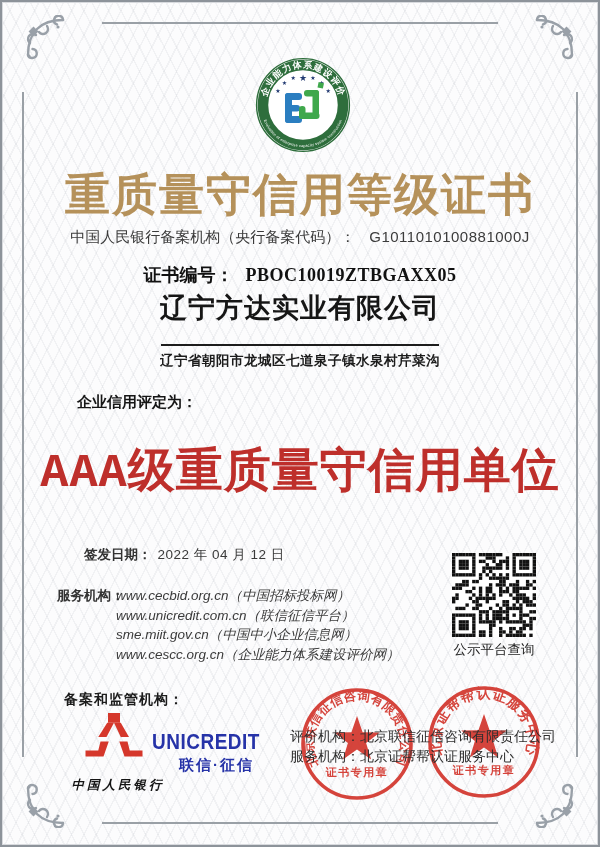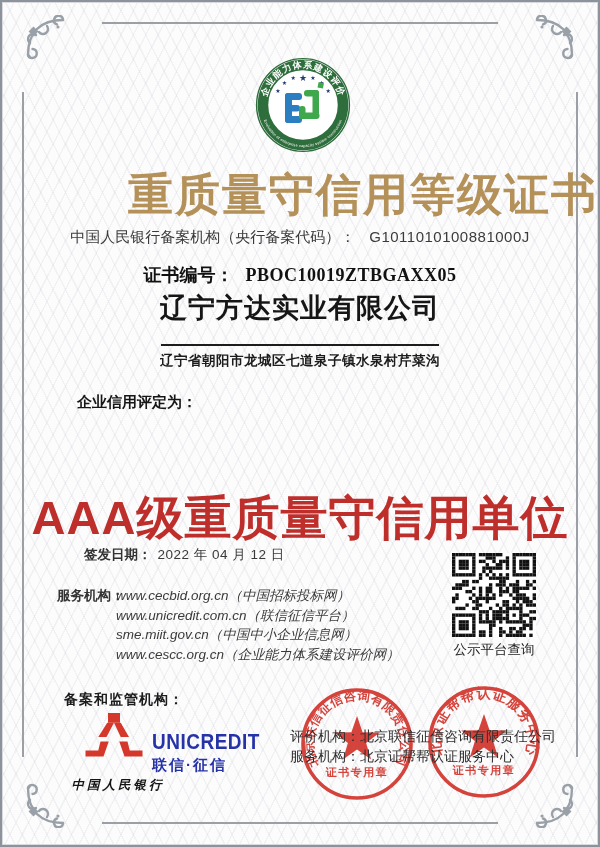--- a/index.html
+++ b/index.html
@@ -23,53 +23,53 @@
   .ln-bottom{left:100px;right:100px;bottom:21px;height:2px;}
   .ln-left{top:90px;bottom:88px;left:20px;width:2px;}
   .ln-right{top:90px;bottom:88px;right:20px;width:2px;}
   .flourish{position:absolute;width:50px;height:50px;}
   .fl-tl{left:15px;top:13px;}
   .fl-tr{right:15px;top:13px;transform:scaleX(-1);}
   .fl-bl{left:15px;bottom:17px;transform:scaleY(-1);}
   .fl-br{right:15px;bottom:17px;transform:scale(-1,-1);}
 
   .title{top:163px;font-size:45px;font-weight:800;letter-spacing:2px;color:#b5915a;
-         font-family:"Liberation Sans",sans-serif;text-align:right;}
+         font-family:"Liberation Sans",sans-serif;}
   .subtitle{top:226px;font-size:15px;color:#3b3b3b;}
   .subtitle .code{margin-left:14px;letter-spacing:.5px;text-align:right;}
   .certno{top:261px;font-size:18px;font-weight:700;color:#111;
           font-family:"Liberation Serif",serif;}
   .certno .val{margin-left:12px;letter-spacing:.5px;}
 
   .company{top:288px;font-size:27px;font-weight:800;color:#161616;letter-spacing:1px;
            font-family:"Liberation Serif",serif;}
   .company-underline{top:342px;left:50%;transform:translateX(-50%);width:278px;height:2px;background:#1c1c1c;}
   .address{top:350px;font-size:13.5px;font-weight:700;color:#1c1c1c;letter-spacing:.5px;
            font-family:"Liberation Serif",serif;}
   .rating-label{left:75px;top:391px;font-size:15px;font-weight:700;color:#161616;
                 font-family:"Liberation Serif",serif;}
   .rating-value{top:437px;font-size:47px;font-weight:900;color:#be2f2b;letter-spacing:1px;
-                font-family:Liberation Sans, sans-serif;white-space:nowrap;margin-top:48px;}
+                font-family:Liberation Mono, monospace;white-space:nowrap;}
 
   .info{left:55px;top:543px;font-size:13.5px;color:#3a3a3a;}
   .info .row{height:20px;line-height:20px;}
   .info .lbl{font-weight:700;color:#333;margin-left:27px;}
   .info .val{margin-left:6px;letter-spacing:.5px;}
   .urls{left:114px;top:584px;font-size:13.5px;color:#3a3a3a;line-height:19.5px;font-style:italic;}
   .urls-label{left:55px;top:584px;font-size:13.5px;font-weight:700;color:#333;line-height:19.5px;}
 
   .qr-box{left:450px;top:551px;width:84px;height:84px;background:#fff;}
   .qr-caption{left:436px;top:639px;width:112px;text-align:center;font-size:13.5px;color:#222;}
 
   .supervision-label{left:62px;top:689px;font-size:14px;font-weight:700;color:#1c1c1c;
                      font-family:"Liberation Serif",serif;letter-spacing:1px;}
   .pboc{left:76px;top:704px;}
   .pboc-name{left:68px;top:775px;width:96px;text-align:center;font-size:12.5px;font-style:italic;
              font-weight:700;letter-spacing:3px;color:#141414;font-family:"Liberation Serif",serif;}
-  .unicredit{left:150px;top:729px;width:102px;text-align:left;color:#2633a8;}
+  .unicredit{left:150px;top:729px;width:102px;text-align:right;color:#2633a8;}
   .unicredit .word{font-size:19px;font-weight:800;letter-spacing:0.5px;transform:scaleY(1.12);display:block;}
   .unicredit .cn{font-size:15px;font-weight:700;letter-spacing:2px;display:block;margin-top:3px;}
 
   .seal{position:absolute;width:114px;height:114px;opacity:.92;z-index:2;}
   .seal-left{left:298px;top:685px;}
   .seal-right{left:425px;top:683px;}
   .agencies{left:288px;top:724px;z-index:3;font-size:14px;color:#2e2e2e;line-height:20px;white-space:nowrap;}
 </style>
 </head>
 <body>

